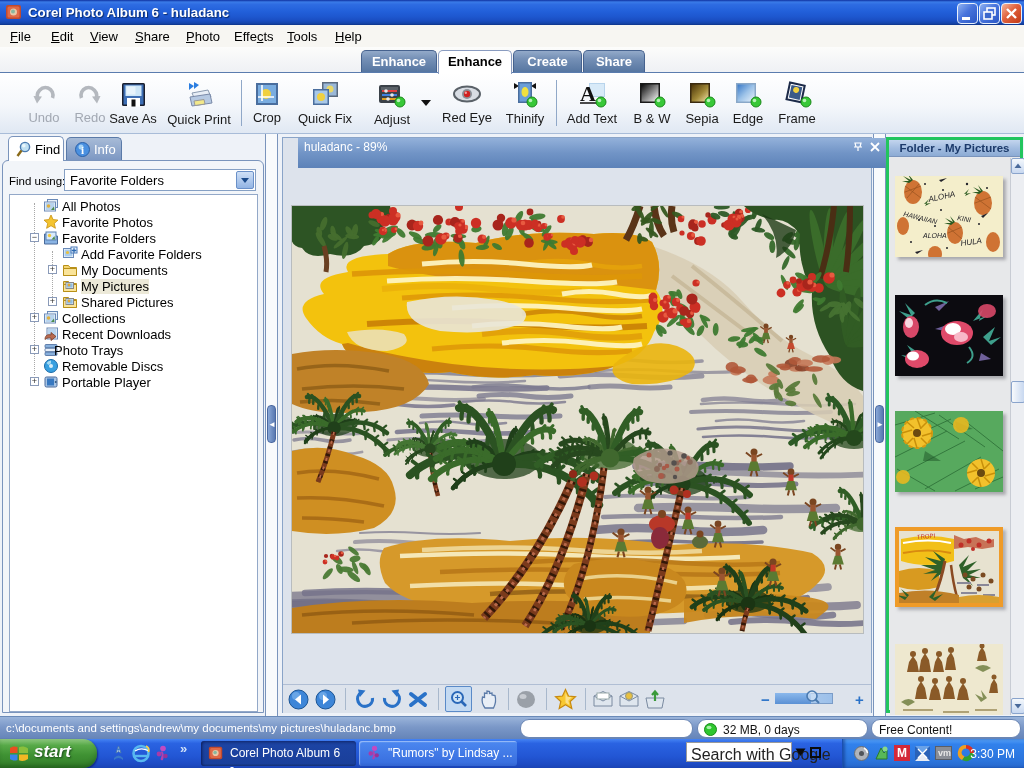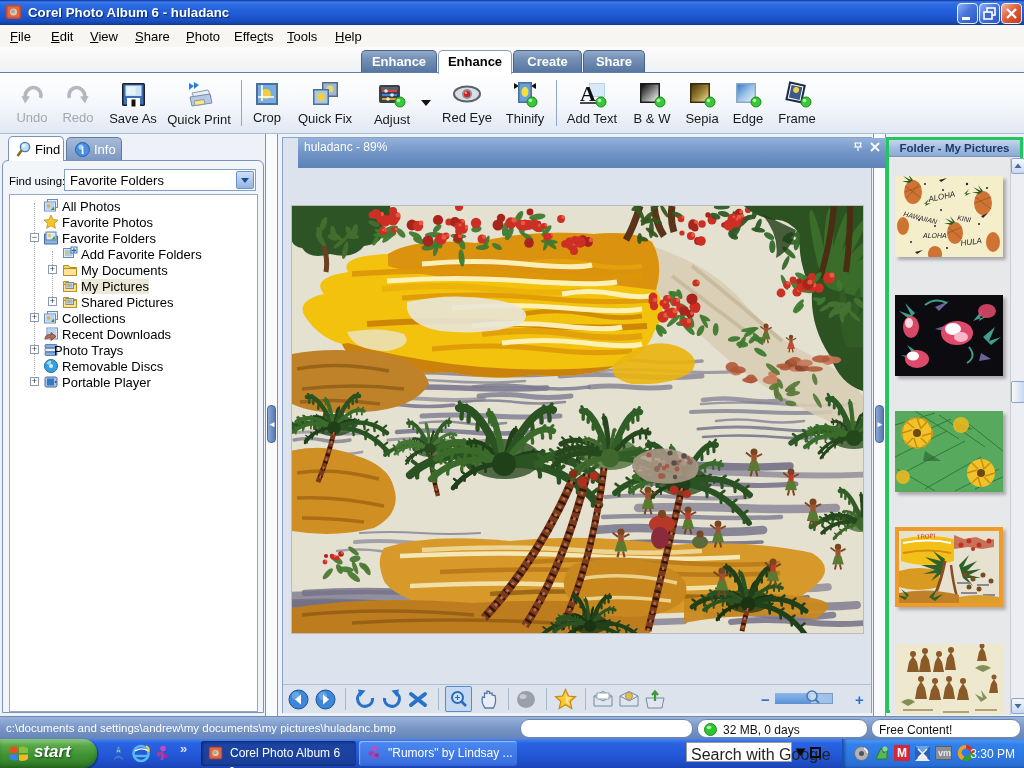--- a/index.html
+++ b/index.html
@@ -26,21 +26,21 @@
 #tabrow { position:absolute; left:0; top:47px; width:1024px; height:26px; background:linear-gradient(#fcfcfb,#eef0f4); }
 .bigtab { position:absolute; top:3px; height:23px; border-radius:5px 5px 0 0; color:#fff; font-weight:bold; font-size:13px; text-align:center;
   background:linear-gradient(#93aac9 0%, #7590b6 35%, #54749f 100%); border:1px solid #46628e; border-bottom:none; line-height:21px; }
 .bigtab.sel { background:#fff; color:#000; border:1px solid #8a9cc0; border-bottom:none; z-index:3; height:24px; }
 #tabline { position:absolute; left:0; top:72px; width:1024px; height:1px; background:#5a7cae; z-index:1; }
 
 
 #toolbar { position:absolute; left:0; top:73px; width:1024px; height:61px; background:linear-gradient(#ffffff, #f4f7fb 55%, #e0e8f3); border-bottom:1px solid #a8bcd8; }
 .tool { position:absolute; top:8px; text-align:center; font-size:13px; color:#1a1a1a; }
 .tool svg { display:block; margin:0 auto 3px auto; }
-.tool.dis { color:#a2a8b2; }
+.tool.dis { color:#a2a8b2;margin-left:12px; }
 .tsep { position:absolute; top:7px; width:1px; height:46px; background:#90a8c8; }
 
 
 #main { position:absolute; left:0; top:134px; width:1024px; height:582px; background:#eef2f8; }
 
 
 #lp-tab-find { position:absolute; left:8px; top:2px; width:56px; height:25px; background:#fff; border:1px solid #7a94bc; border-bottom:none; border-radius:5px 5px 0 0; z-index:2; font-size:13px; }
 #lp-tab-info { position:absolute; left:66px; top:3px; width:56px; height:24px; background:linear-gradient(#a7bbd7,#7b96c2); border:1px solid #5a7aa8; border-bottom:none; border-radius:5px 5px 0 0; color:#fff; font-size:13px; }
 #lp-body { position:absolute; left:2px; top:26px; width:262px; height:553px; background:#f2f5f9; border:1px solid #7a94bc; border-radius:6px 6px 0 0; }
 #tree { position:absolute; left:6px; top:33px; width:249px; height:518px; background:#fff; border:1px solid #93a8c8; font-size:13px; overflow:hidden; }

